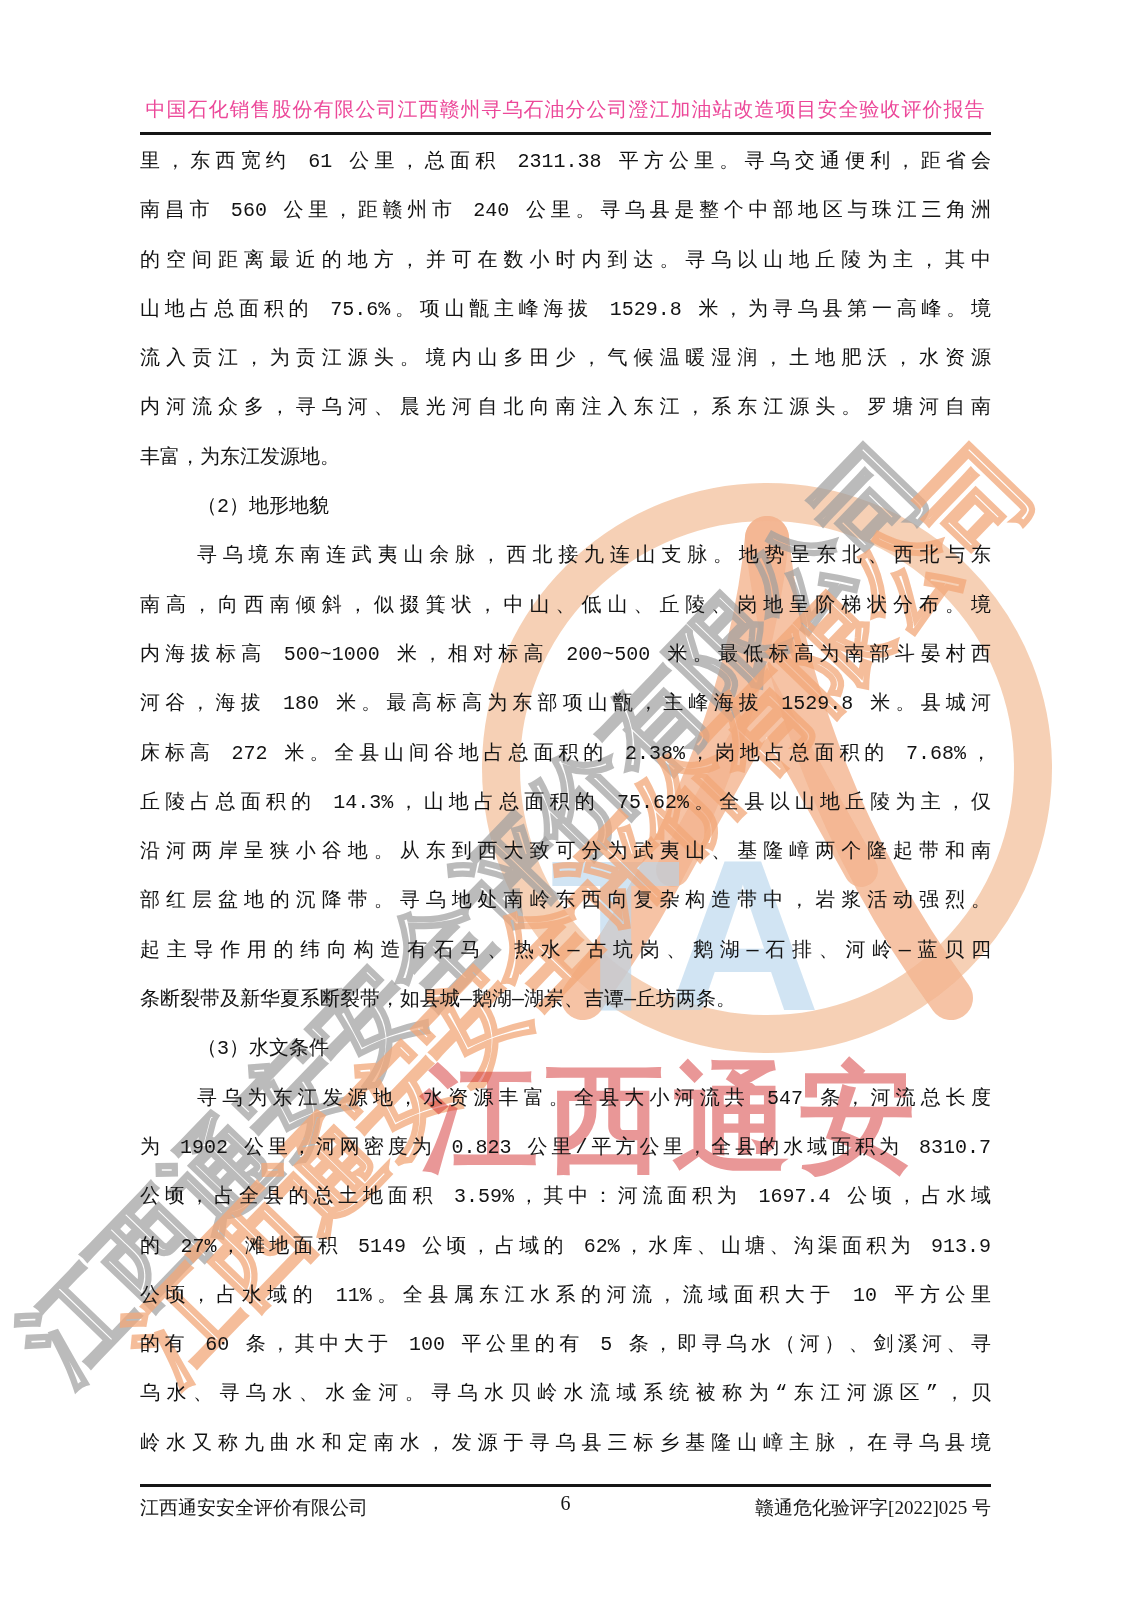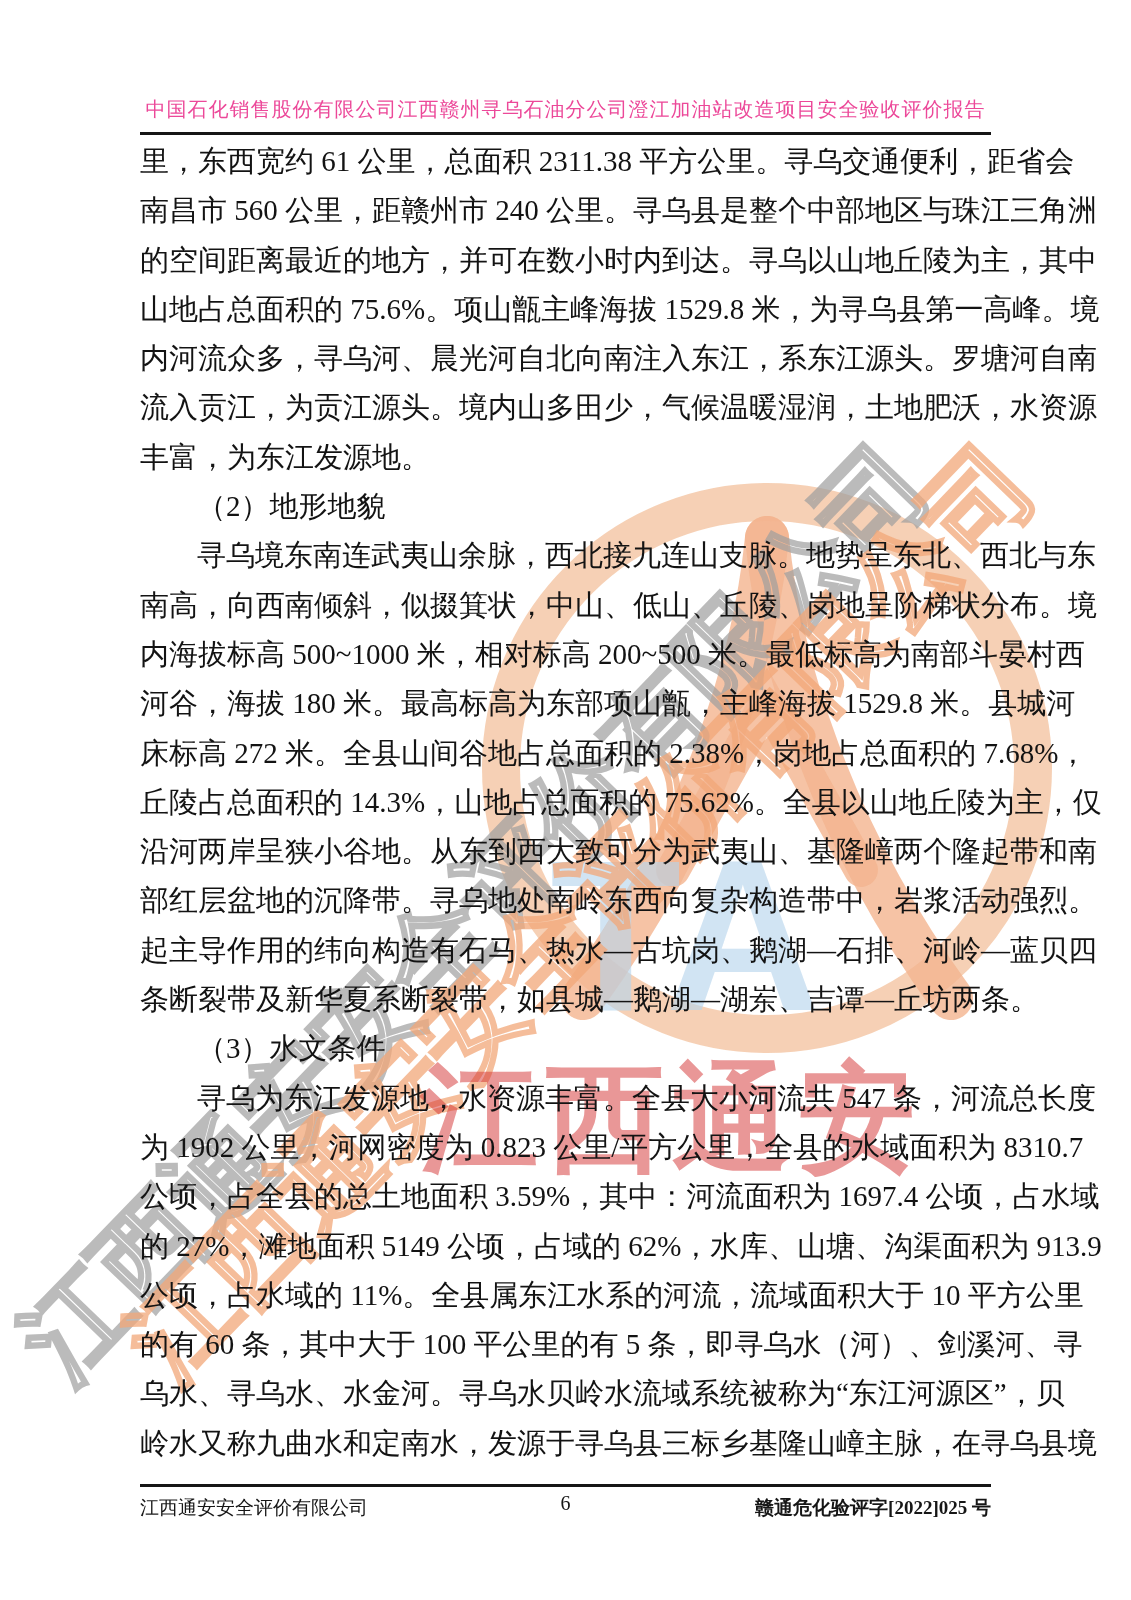--- a/index.html
+++ b/index.html
@@ -10,21 +10,21 @@
   }
   
   .header{
     position:absolute;left:140px;top:96px;width:851px;text-align:center;
     font-size:20px;letter-spacing:1px;color:#ec4899;white-space:nowrap;
   }
   .header-rule{position:absolute;left:140px;top:132px;width:851px;height:3px;background:#151515;}
   
   .bodytext{
     position:absolute;left:140px;top:137px;width:851px;z-index:3;
-    font-size:29px;line-height:49.3px;color:#131313;
+    font-size:20px;line-height:49.3px;color:#131313;font-family:Liberation Mono, monospace;
   }
   .line{height:49.3px;white-space:nowrap;text-align:justify;text-align-last:justify;}
   .line.left{text-align:center;text-align-last:left;}
   .line.ind{text-indent:57px;}
   
   .wm{position:absolute;pointer-events:none;}
   .wm-logo{left:455px;top:450px;z-index:1;opacity:.85;}
   .wm-diag{
     z-index:2;font-size:104px;font-weight:bold;white-space:nowrap;
     font-family:"Liberation Sans","DejaVu Sans",sans-serif;
@@ -45,21 +45,21 @@
   .wm-stamp{
     left:420px;top:1040px;z-index:2;font-size:118px;font-weight:bold;
     font-family:Liberation Sans, sans-serif;
     color:rgba(211,48,48,.5);letter-spacing:8px;white-space:nowrap;
   }
   
   .footer-rule{position:absolute;left:140px;top:1484px;width:851px;height:3px;background:#151515;}
   .footer{position:absolute;left:140px;top:1492px;width:851px;height:30px;font-size:19px;color:#161616;z-index:3;}
   .footer .f-left{position:absolute;left:0;top:3px;}
   .footer .f-center{position:absolute;left:0;width:100%;text-align:center;top:0;font-size:20px;}
-  .footer .f-right{position:absolute;right:0;top:3px;font-weight:bold;}
+  .footer .f-right{position:absolute;right:0;top:3px;}
 </style>
 </head>
 <body>
 
 <div class="page">
 
   <div class="wm wm-logo">
     <svg width="630" height="640" viewBox="0 0 630 640">
       <circle cx="312" cy="318" r="266" fill="none" stroke="#F3C29E" stroke-width="38" opacity="0.9"></circle>
       <path d="M 312 88 C 300 210 250 380 128 548" fill="none" stroke="#F1A87C" stroke-width="44" stroke-linecap="round" opacity="0.8"></path>
@@ -75,22 +75,22 @@
   <div class="wm wm-stamp">江西通安</div>
 
   <div class="header">中国石化销售股份有限公司江西赣州寻乌石油分公司澄江加油站改造项目安全验收评价报告</div>
   <div class="header-rule"></div>
 
   <div class="bodytext" id="body-lines">
       <div class="line">里，东西宽约 61 公里，总面积 2311.38 平方公里。寻乌交通便利，距省会</div>
       <div class="line">南昌市 560 公里，距赣州市 240 公里。寻乌县是整个中部地区与珠江三角洲</div>
       <div class="line">的空间距离最近的地方，并可在数小时内到达。寻乌以山地丘陵为主，其中</div>
       <div class="line">山地占总面积的 75.6%。项山甑主峰海拔 1529.8 米，为寻乌县第一高峰。境</div>
+      <div class="line">流入贡江，为贡江源头。境内山多田少，气候温暖湿润，土地肥沃，水资源</div>
       <div class="line">内河流众多，寻乌河、晨光河自北向南注入东江，系东江源头。罗塘河自南</div>
-      <div class="line">流入贡江，为贡江源头。境内山多田少，气候温暖湿润，土地肥沃，水资源</div>
       <div class="line left">丰富，为东江发源地。</div>
       <div class="line left ind">（2）地形地貌</div>
       <div class="line ind">寻乌境东南连武夷山余脉，西北接九连山支脉。地势呈东北、西北与东</div>
       <div class="line">南高，向西南倾斜，似掇箕状，中山、低山、丘陵、岗地呈阶梯状分布。境</div>
       <div class="line">内海拔标高 500~1000 米，相对标高 200~500 米。最低标高为南部斗晏村西</div>
       <div class="line">河谷，海拔 180 米。最高标高为东部项山甑，主峰海拔 1529.8 米。县城河</div>
       <div class="line">床标高 272 米。全县山间谷地占总面积的 2.38%，岗地占总面积的 7.68%，</div>
       <div class="line">丘陵占总面积的 14.3%，山地占总面积的 75.62%。全县以山地丘陵为主，仅</div>
       <div class="line">沿河两岸呈狭小谷地。从东到西大致可分为武夷山、基隆嶂两个隆起带和南</div>
       <div class="line">部红层盆地的沉降带。寻乌地处南岭东西向复杂构造带中，岩浆活动强烈。</div>

